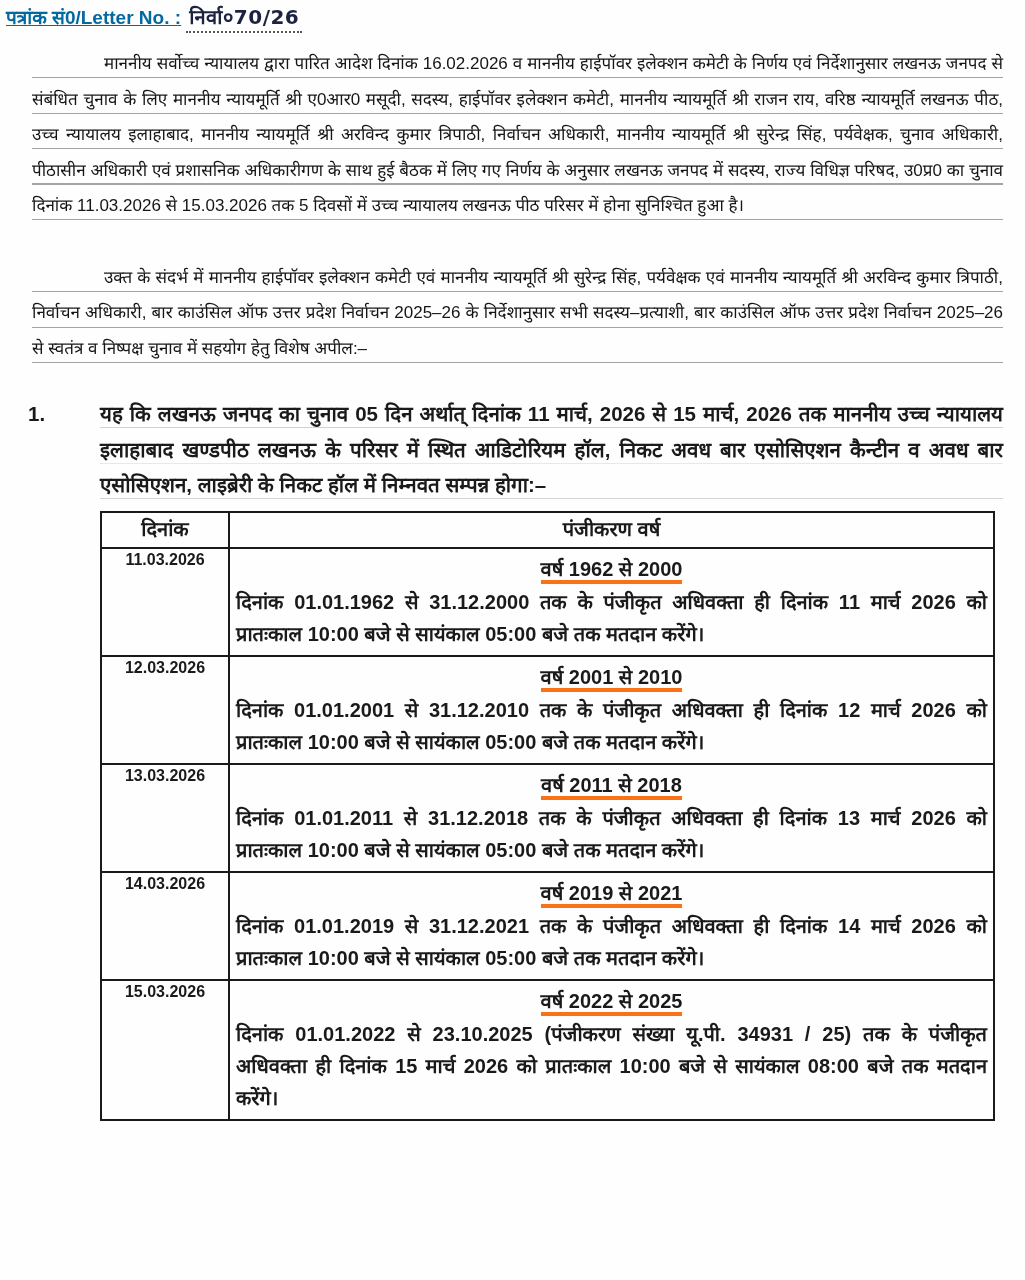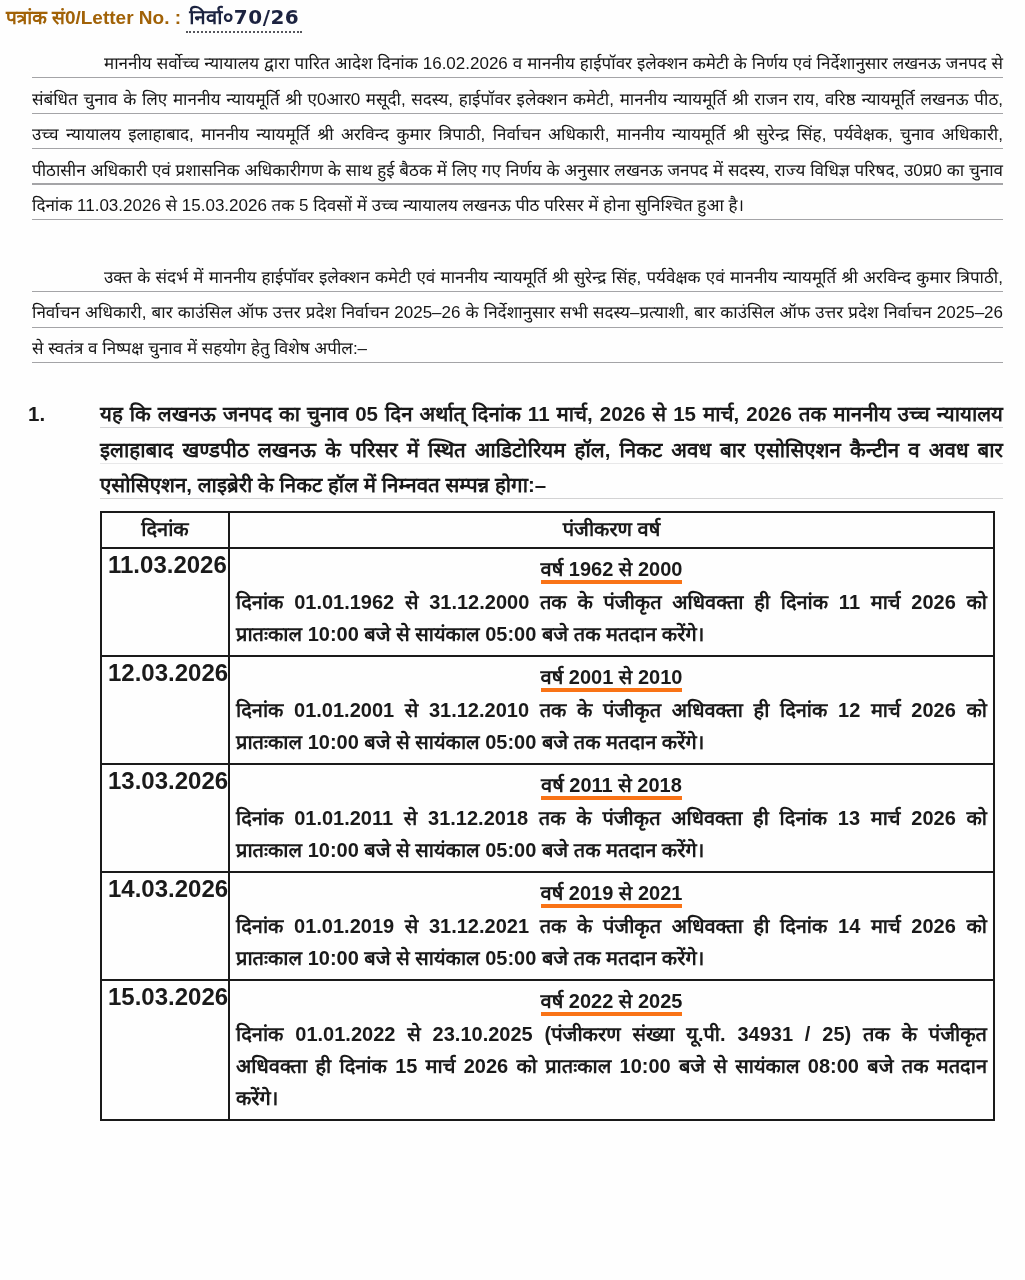--- a/index.html
+++ b/index.html
@@ -40,21 +40,22 @@
   }
   .date-line {
     position: absolute;
     left: 682px;
     top: 13px;
     font-size: 19px;
     font-weight: bold;
     white-space: nowrap;
   }
   .lbl-red {
-    color: #a16207;
+    color: #0369a1;
+    text-decoration: underline;
   }
   .hw {
     font-family: "DejaVu Sans", sans-serif;
     color: #1c2340;
     font-weight: bold;
     font-size: 20px;
     letter-spacing: 0.5px;
     border-bottom: 2px dotted #55565c;
     padding: 0 3px 1px 3px;
     display: inline-block;
@@ -138,21 +139,21 @@
   }
   table.schedule col.c-date { width: 128px; }
   .th-date, .th-year {
     font-size: 20px;
     font-weight: bold;
     text-align: center;
     padding-top: 4px;
     padding-bottom: 6px;
   }
   td.date-cell {
-    font-size: 24px;
+    font-size: 16px;
     font-weight: bold;
     text-align: center;
     white-space: nowrap;
     padding-top: 8px;
   }
   td.detail-cell {
     font-size: 20px;
     font-weight: bold;
     line-height: 32px;
   }

